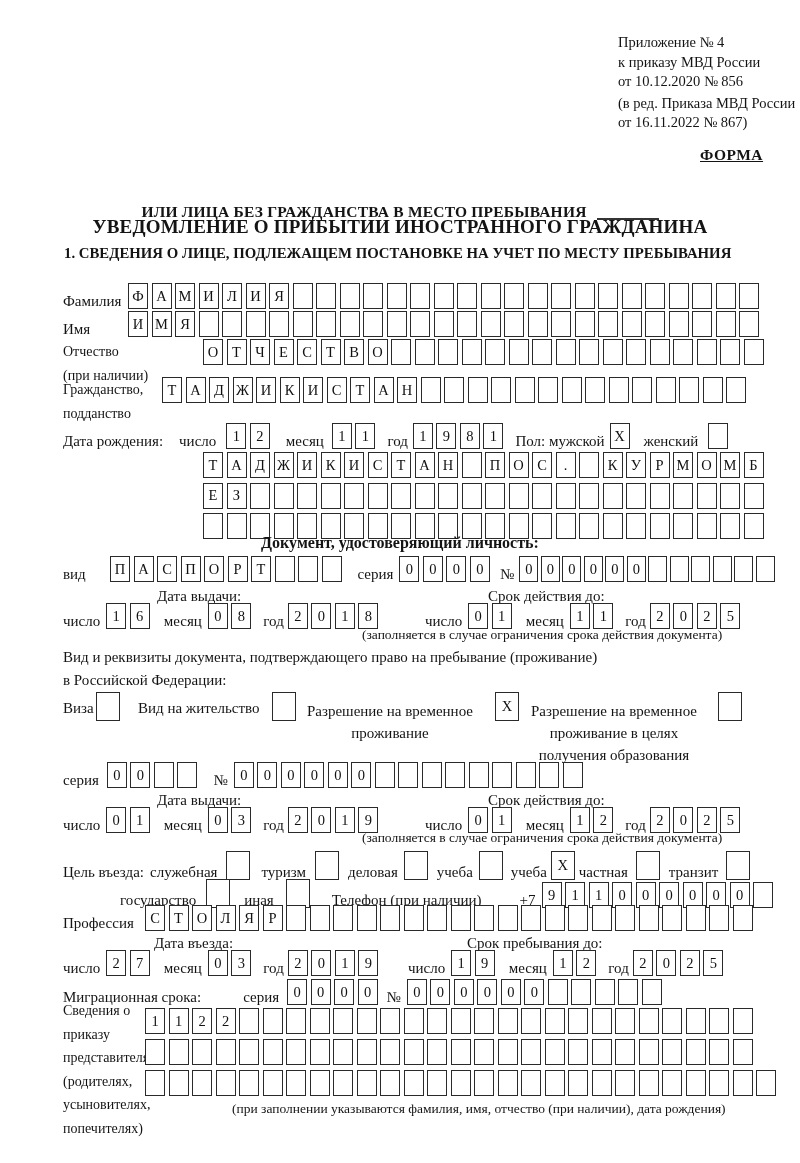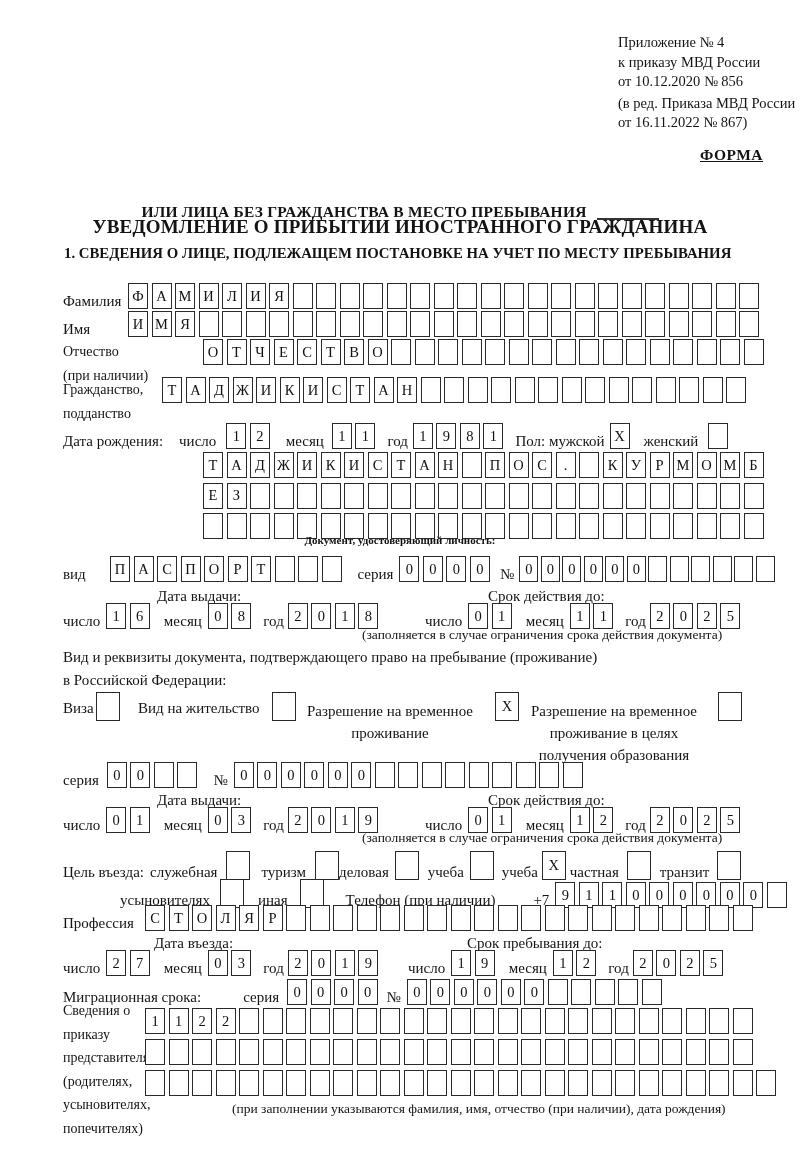--- a/index.html
+++ b/index.html
@@ -288,21 +288,21 @@
         <span class="cell"></span>
         <span class="cell"></span>
         <span class="cell"></span>
         <span class="cell"></span>
         <span class="cell"></span>
         <span class="cell"></span>
         <span class="cell"></span>
       </span>
   </div>
 
-  <div class="abs center b" style="top:534px;font-size:11px;">Документ, удостоверяющий личность:</div>
+  <div class="abs center b" style="top:534px;font-size:16px;">Документ, удостоверяющий личность:</div>
   <div class="row" style="left:63px;top:556px;">
     <span class="lbl" style="width:47px;">вид</span>
     <span class="cells">
         <span class="cell">П</span>
         <span class="cell">А</span>
         <span class="cell">С</span>
         <span class="cell">П</span>
         <span class="cell">О</span>
         <span class="cell">Р</span>
         <span class="cell">Т</span>
@@ -474,21 +474,21 @@
   <div class="row" style="left:63px;top:851px;">
     <span class="lbl">Цель въезда:</span>
     <span class="lbl" style="margin-left:6px;">служебная</span>
     <span class="cells big" style="margin-left:9px;">
         <span class="cell"></span>
       </span>
     <span class="lbl" style="margin-left:11px;">туризм</span>
     <span class="cells big" style="margin-left:9px;">
         <span class="cell"></span>
       </span>
-    <span class="lbl" style="">деловая</span>
+    <span class="lbl" style="margin-left:9px;">деловая</span>
     <span class="cells big" style="margin-left:6px;">
         <span class="cell"></span>
       </span>
     <span class="lbl" style="margin-left:9px;">учеба</span>
     <span class="cells big" style="margin-left:6px;">
         <span class="cell"></span>
       </span>
     <span class="lbl" style="margin-left:8px;">учеба</span>
     <span class="cells big" style="margin-left:4px;">
         <span class="cell">X</span>
@@ -496,21 +496,21 @@
     <span class="lbl" style="margin-left:4px;">частная</span>
     <span class="cells big" style="margin-left:8px;">
         <span class="cell"></span>
       </span>
     <span class="lbl" style="margin-left:9px;">транзит</span>
     <span class="cells big" style="margin-left:8px;">
         <span class="cell"></span>
       </span>
   </div>
   <div class="row" style="left:120px;top:879px;">
-    <span class="lbl">усыновителях</span>
+    <span class="lbl">государство</span>
     <span class="cells big" style="margin-left:10px;">
         <span class="cell"></span>
       </span>
     <span class="lbl" style="margin-left:14px;">иная</span>
     <span class="cells big" style="margin-left:12px;">
         <span class="cell"></span>
       </span>
     <span class="lbl" style="margin-left:22px;">Телефон (при наличии)</span>
     <span class="lbl" style="margin-left:38px;">+7</span>
     <span class="cells" style="margin-left:6px;">

